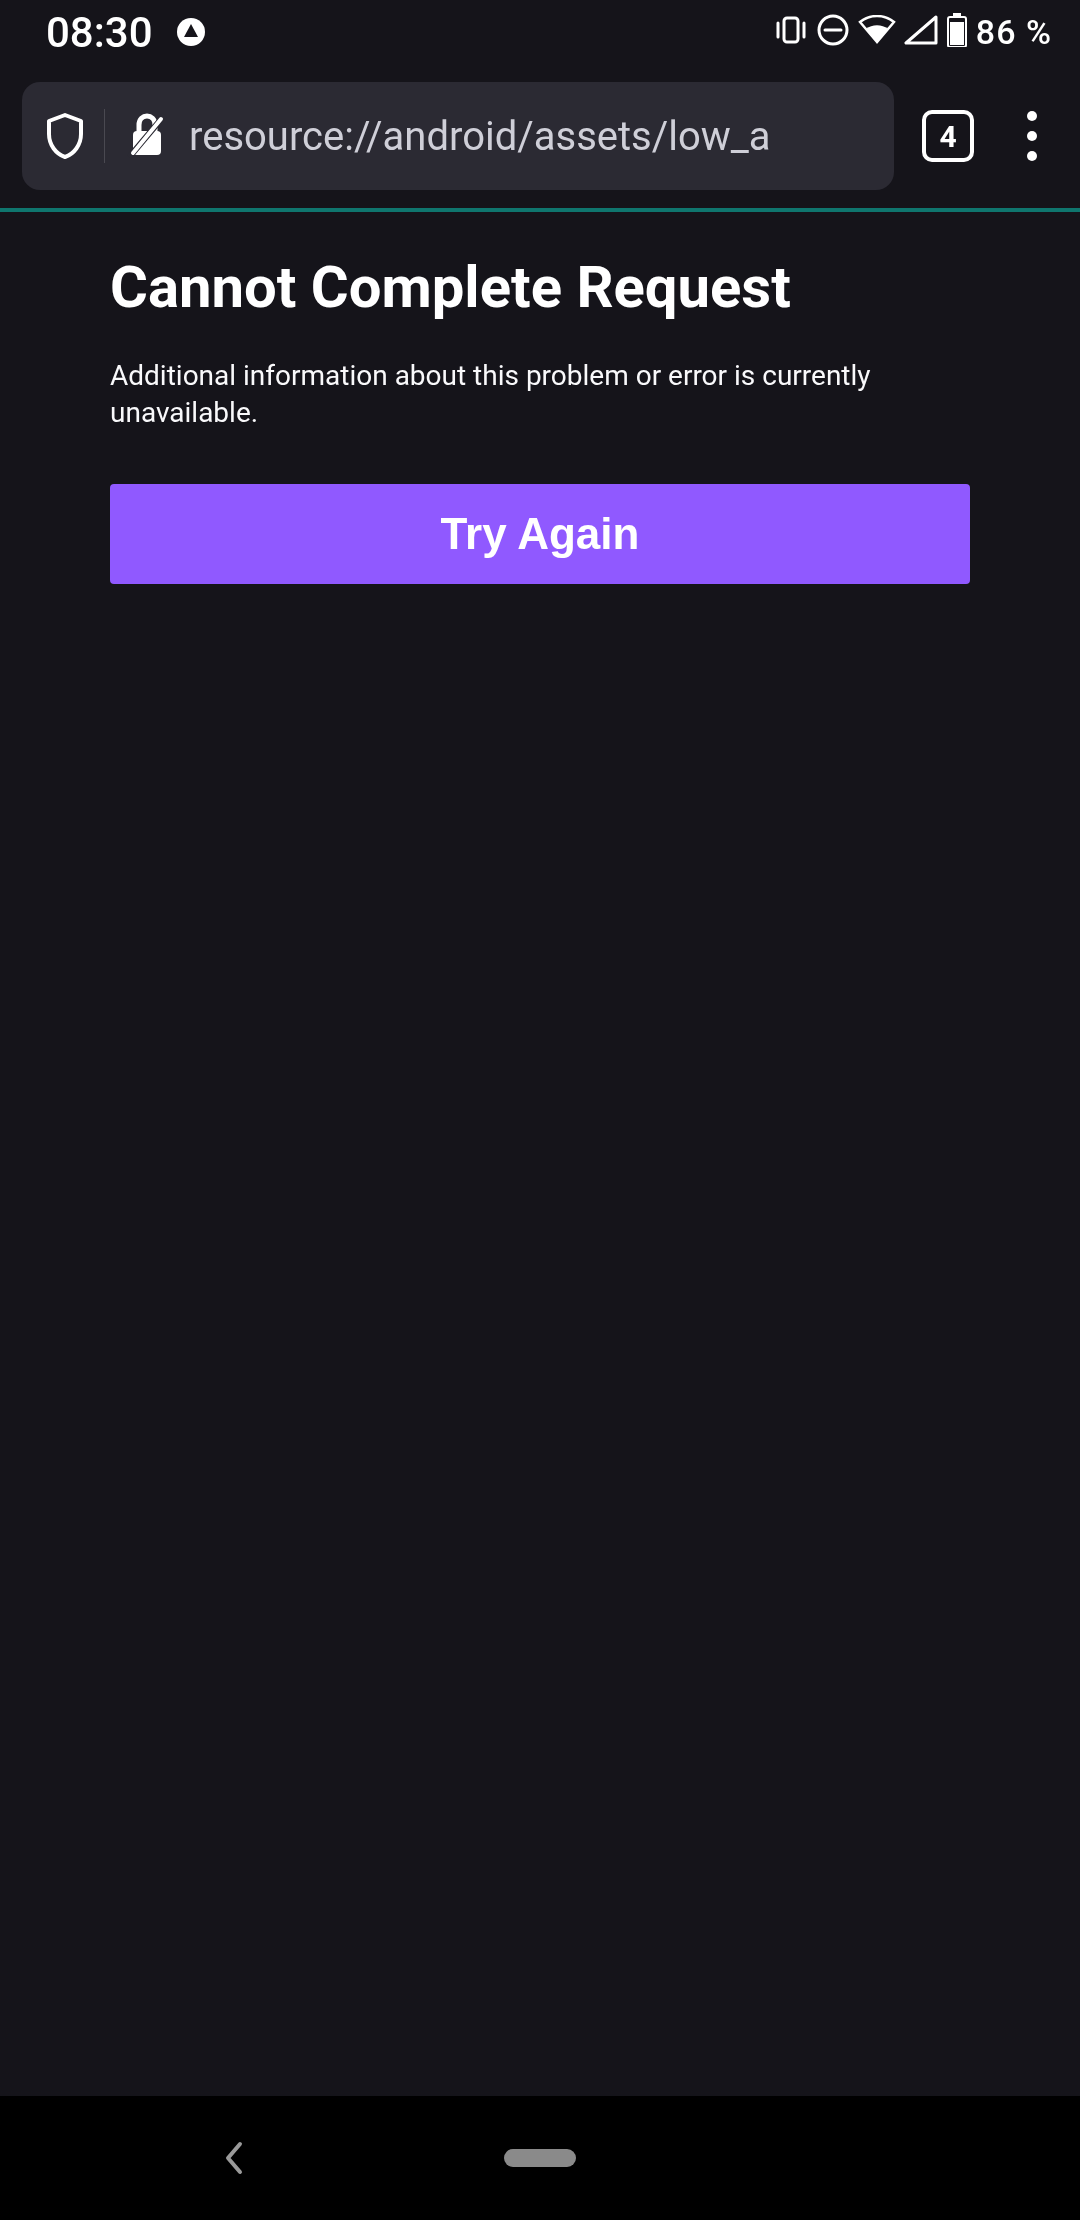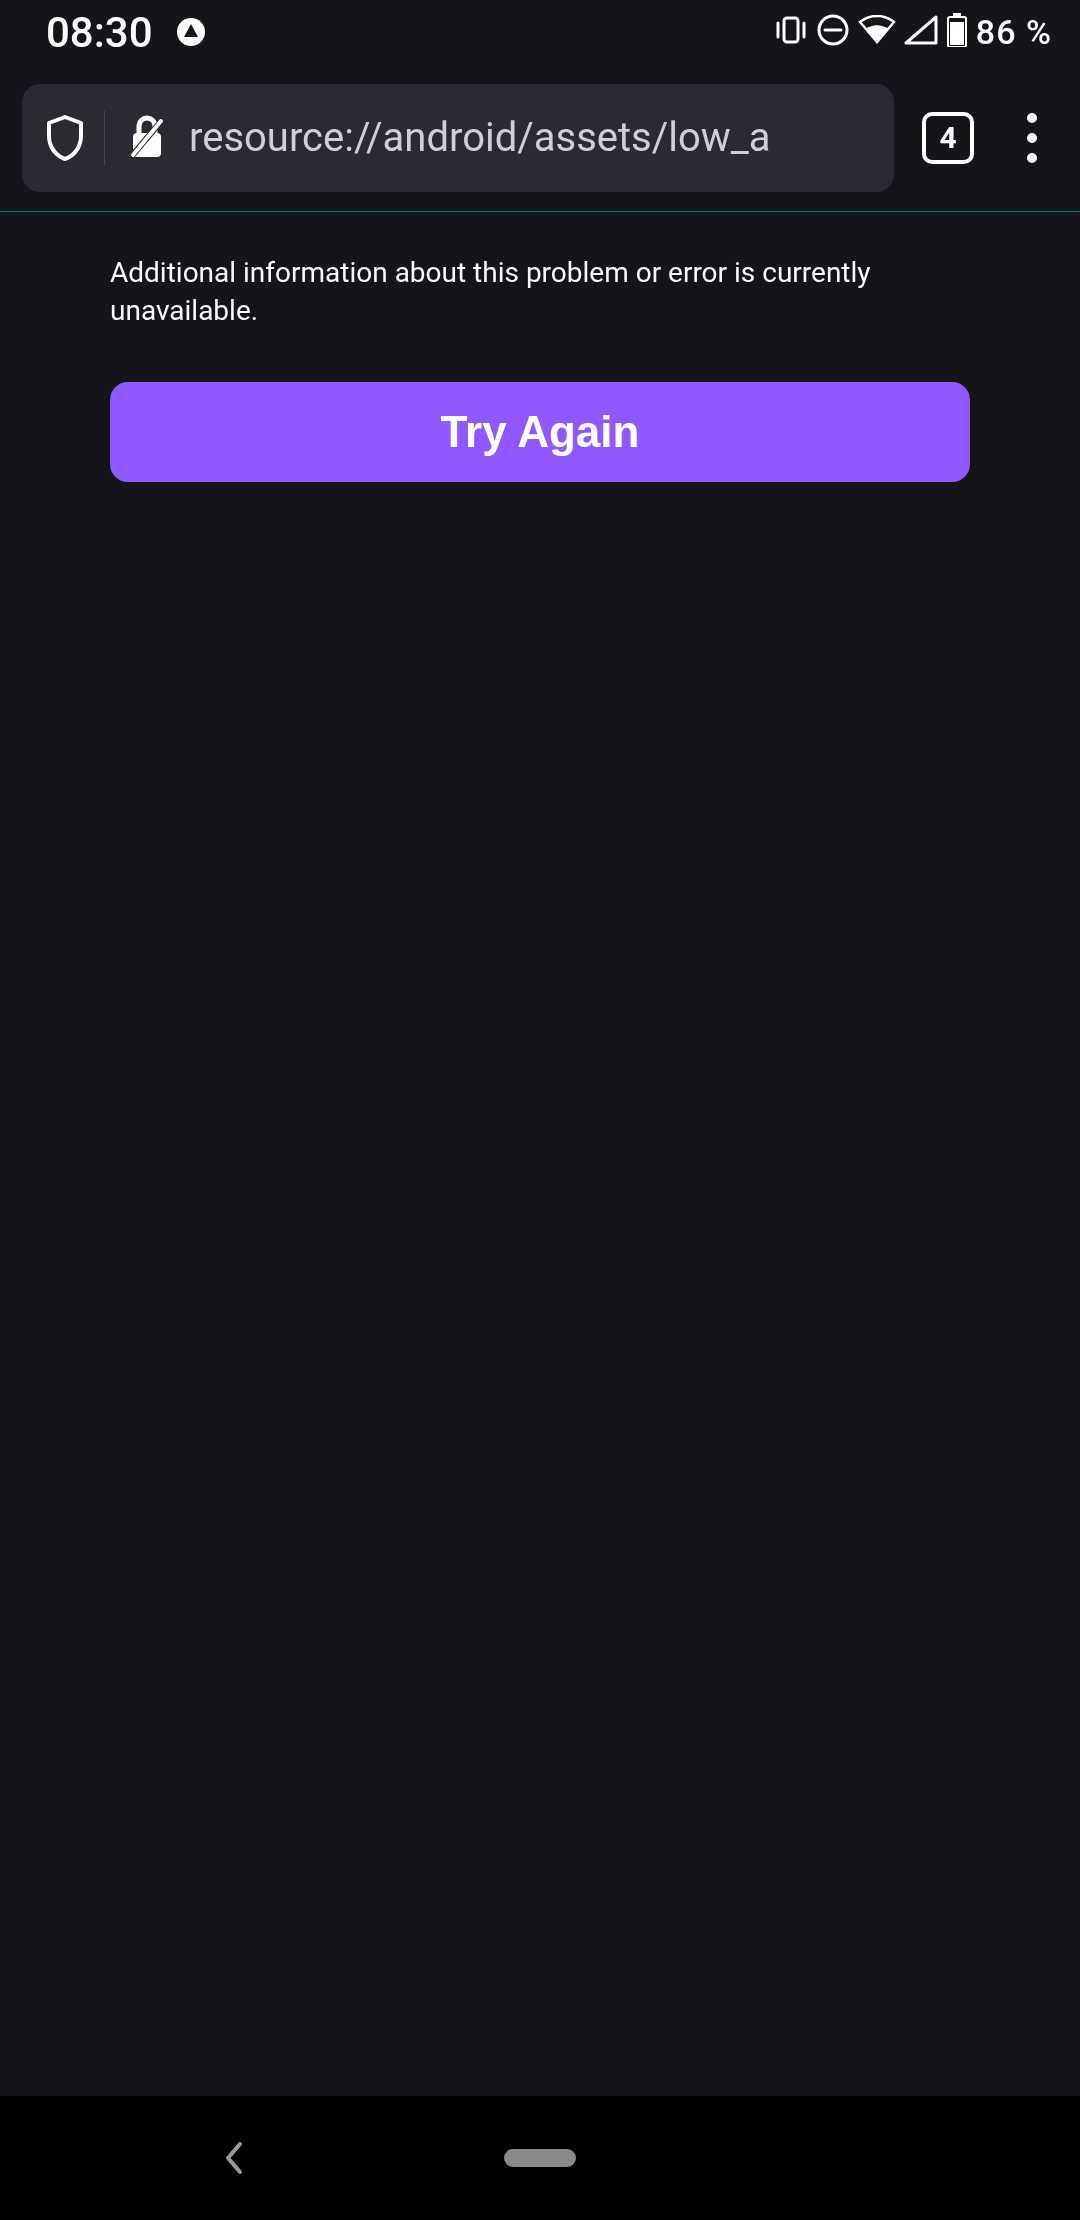--- a/index.html
+++ b/index.html
@@ -56,21 +56,21 @@
     }
 
     
     .browser-chrome {
       height: 148px;
       display: flex;
       align-items: center;
       padding: 0 18px 0 22px;
       gap: 18px;
       background: #15141a;
-      border-bottom: 1px solid #0f766e;
+      border-bottom: 4px solid #0f766e;
     }
     .address-bar {
       flex: 1;
       height: 108px;
       background: #2b2a33;
       border-radius: 18px;
       display: flex;
       align-items: center;
       padding: 0 22px;
       gap: 20px;
@@ -152,21 +152,21 @@
       font-size: 28px;
       color: #f9f9fb;
       line-height: 1.35;
       margin-bottom: 52px;
     }
     .retry-button {
       width: 100%;
       height: 100px;
       background: #9059ff;
       border: none;
-      border-radius: 18px;
+      border-radius: 4px;
       color: #ffffff;
       font-size: 44px;
       font-weight: 600;
       cursor: pointer;
     }
 
     
     .nav-bar {
       position: absolute;
       bottom: 0;
@@ -266,20 +266,21 @@
   <div class="menu-button">
     <div class="menu-dots">
       <span></span>
         <span></span>
         <span></span>
     </div>
   </div>
 </div>
 
 <div class="page-content">
+  <h1 class="error-title">Cannot Complete Request</h1>
   <p class="error-message">Additional information about this problem or error is currently unavailable.</p>
   <button class="retry-button">Try Again</button>
 </div>
 
 <div class="nav-bar">
   <span class="nav-back">
     <svg width="28" height="40" viewBox="0 0 28 40">
       <path d="M 20 6 L 8 20 L 20 34" fill="none" stroke="#9a9a9a" stroke-width="4" stroke-linecap="round" stroke-linejoin="round"></path>
     </svg>
   </span>

